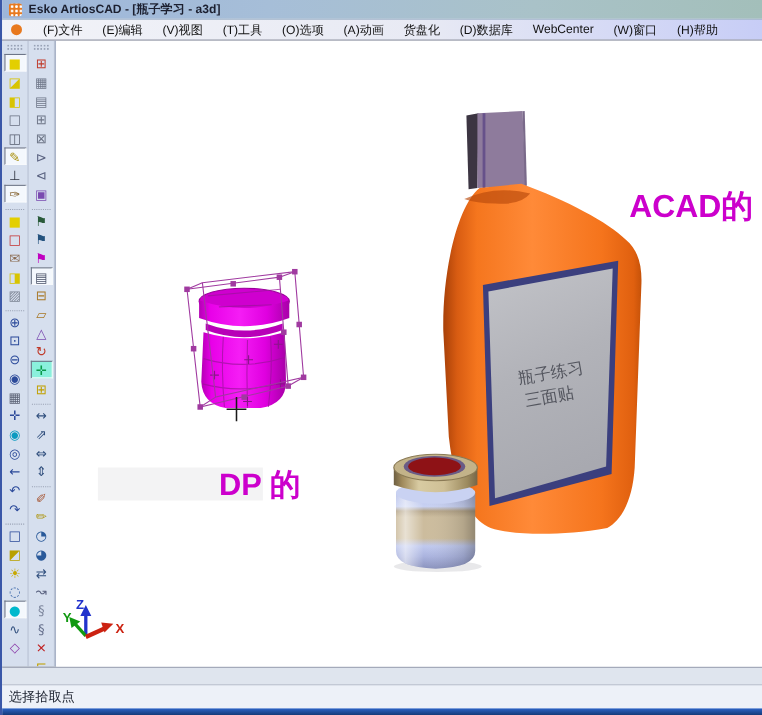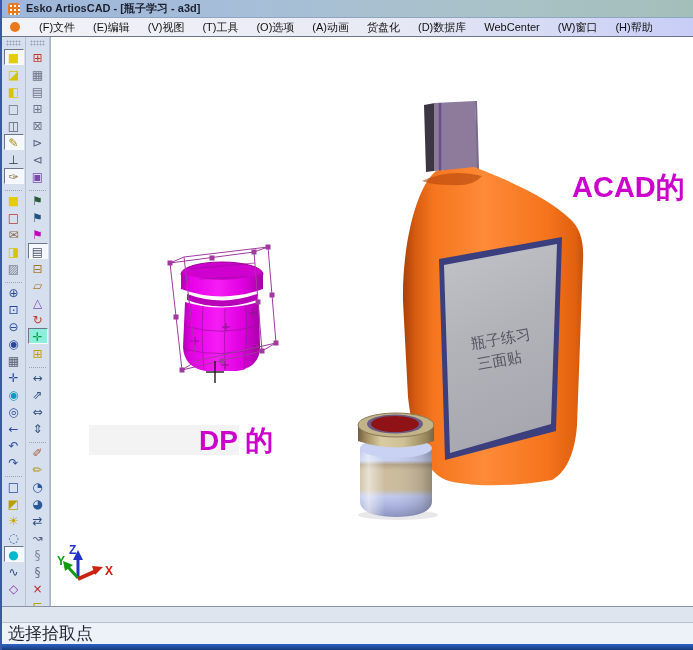--- a/index.html
+++ b/index.html
@@ -36,21 +36,21 @@
   .tbtn{width:20px;height:16px;line-height:16px;margin:1px auto;text-align:center;
     font-family:"DejaVu Sans",sans-serif;font-size:12px;cursor:pointer;border:1px solid transparent;
     box-sizing:border-box;}
   .tbtn.sel{background:#f4f8fd;border-color:#6d7588 #f8fafc #f8fafc #6d7588;}
   .tsep{height:5px;margin:1px 3px;border-bottom:1px dotted #9aa3b5;}
   .canvas{flex:1 1 auto;background:#ffffff;position:relative;overflow:hidden;}
   .canvas svg{position:absolute;left:0;top:0;}
   
   .understrip{height:15px;flex:0 0 15px;background:#dfe5ee;border-top:1px solid #8a92a4;}
   .statusbar{height:21px;flex:0 0 21px;background:#edf1f8;border-top:1px solid #b8bfcc;
-    display:flex;align-items:center;padding-left:6px;font-size:17px;color:#1d2330;}
+    display:flex;align-items:center;padding-left:6px;font-size:12px;color:#1d2330;}
   .bottomedge{height:6px;flex:0 0 6px;background:linear-gradient(#2c63c6,#153a78);}
 </style>
 </head>
 <body>
 
 <div class="window">
 
   <div class="titlebar">
     <div class="app-icon"></div>
     <div class="title-text">Esko ArtiosCAD - [瓶子学习 - a3d]</div>

